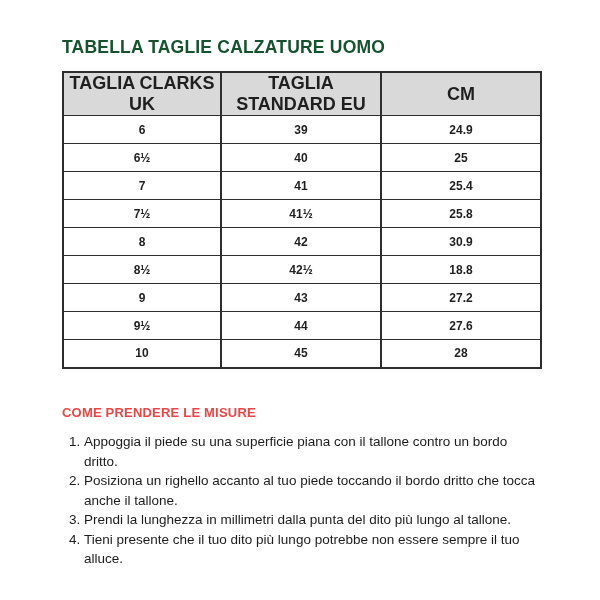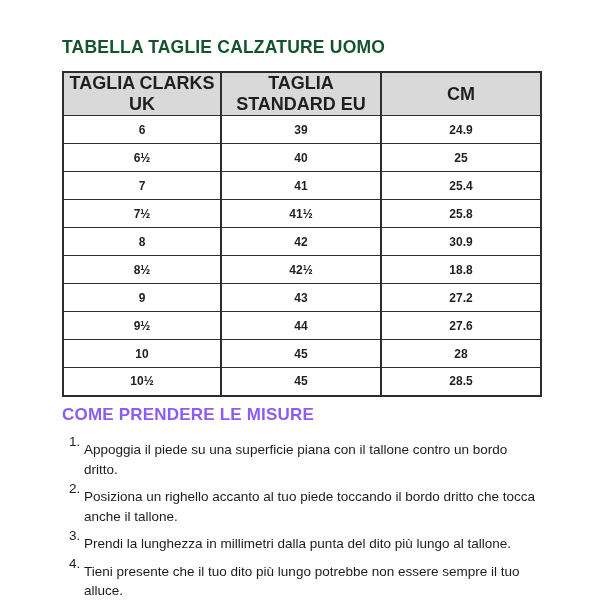--- a/index.html
+++ b/index.html
@@ -51,45 +51,44 @@
     text-align: center;
     vertical-align: middle;
     border: 1px solid #2d2d2d;
     border-left-width: 2px;
     border-right-width: 2px;
   }
 
   .section-title {
     position: absolute;
     left: 62px; top: 405px;
-    font-size: 17px;
+    font-size: 13px;
     font-weight: bold;
     letter-spacing: 0.2px;
-    color: #8b5cf6;
+    color: #ef4444;
     white-space: nowrap;
   }
 
   .instructions {
     position: absolute;
     left: 62px; top: 432px;
     width: 480px;
     font-size: 13.5px;
     line-height: 19.5px;
     color: #1c1c1c;
   }
   .instructions .item { display: flex; }
   .instructions .num {
     flex: none;
     margin-left: 7px;
     width: 15px;
   }
   .instructions .text {
     flex: 1;
     max-width: 458px;
-    margin-top: 8px;
   }
 </style>
 </head>
 <body>
 
 <div class="page">
 
   <div class="title">TABELLA TAGLIE CALZATURE UOMO</div>
 
   <table class="size-table">
@@ -144,25 +143,20 @@
         <tr>
           <td>9½</td>
           <td>44</td>
           <td>27.6</td>
         </tr>
         <tr>
           <td>10</td>
           <td>45</td>
           <td>28</td>
         </tr>
-        <tr>
-          <td>10½</td>
-          <td>45</td>
-          <td>28.5</td>
-        </tr>
       </tbody>
   </table>
 
   <div class="section-title">COME PRENDERE LE MISURE</div>
 
   <div class="instructions" id="instructions-list">
       <div class="item">
         <span class="num">1.</span>
         <span class="text">Appoggia il piede su una superficie piana con il tallone contro un bordo dritto.</span>
       </div>

